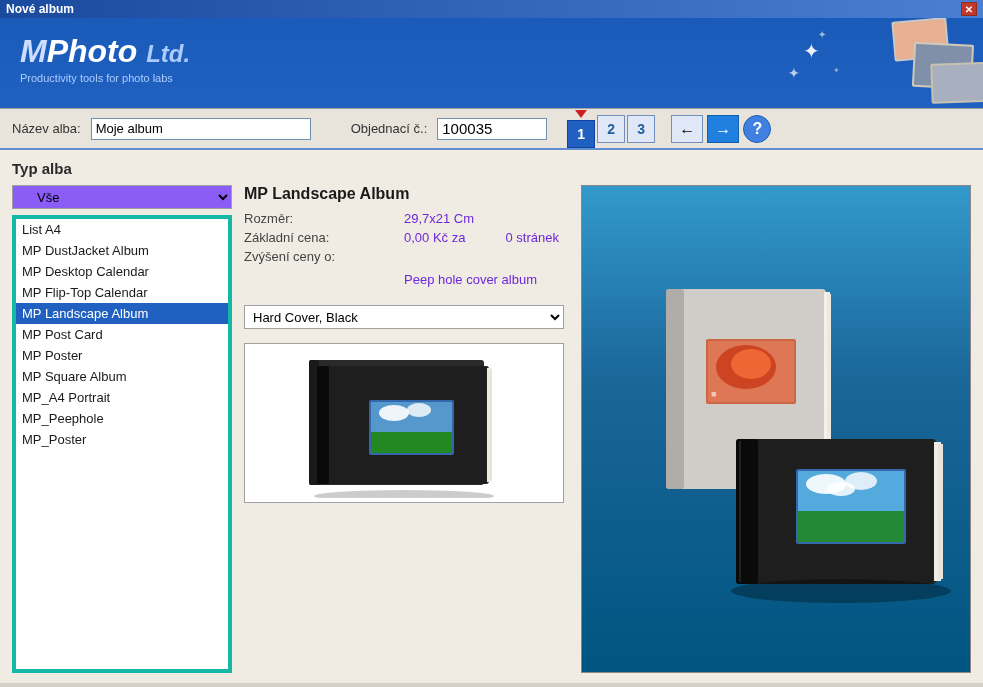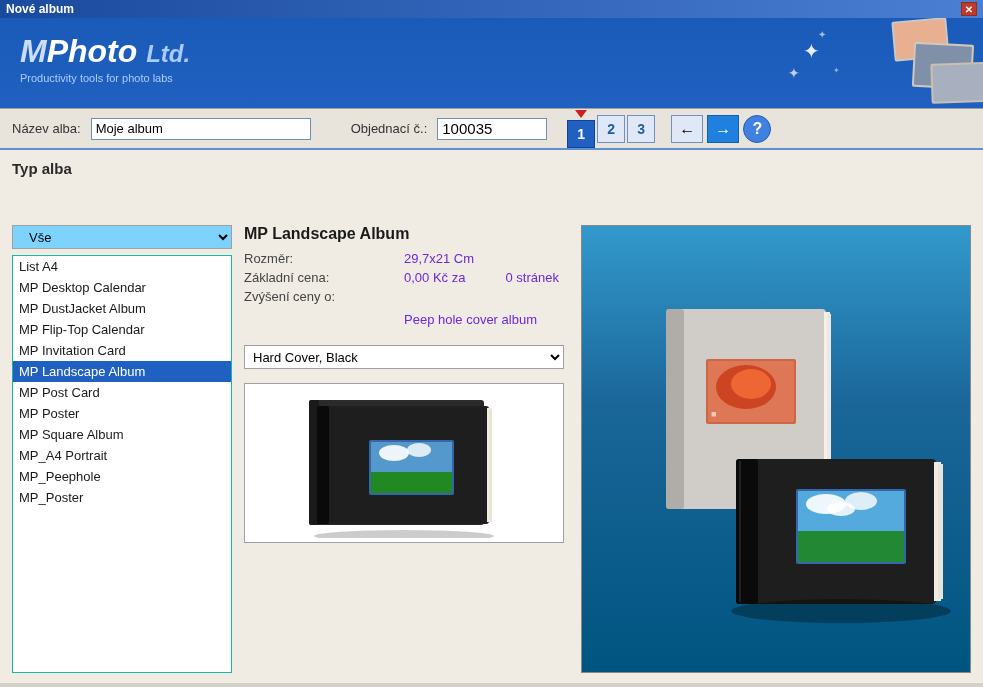--- a/index.html
+++ b/index.html
@@ -187,21 +187,20 @@
       cursor: pointer;
     }
 
     
     #main-content {
       display: flex;
       flex-direction: column;
       background: #f0ece4;
       height: calc(687px - 22px - 90px - 42px);
       padding: 10px 12px;
-      gap: 40px;
     }
 
     #section-title {
       font-size: 15px;
       font-weight: bold;
       color: #2a2a2a;
       margin-bottom: 8px;
     }
 
     #content-row {
@@ -215,26 +214,26 @@
       display: flex;
       flex-direction: column;
       gap: 6px;
       width: 220px;
     }
     #filter-dropdown {
       width: 100%;
       height: 24px;
       border: 1px solid #a0a0a0;
       font-size: 13px;
-      background: #7dd3fc;
-      padding: 0 12px;
+      background: #8b5cf6;
+      padding: 0 20px;
     }
     #album-list {
       flex: 1;
-      border: 1px solid #14b8a6;
+      border: 4px solid #14b8a6;
       background: white;
       overflow-y: auto;
       list-style: none;
     }
     #album-list li {
       padding: 3px 6px;
       cursor: pointer;
       font-size: 13px;
       color: #1a1a1a;
       white-space: nowrap;
@@ -382,24 +381,23 @@
   <div id="content-row">
 
     <div id="left-panel">
       <select id="filter-dropdown">
         <option>Vše</option>
         <option>MP</option>
         <option>List</option>
       </select>
       <ul id="album-list">
         <li>List A4</li>
+        <li>MP DustJacket Album</li>
         <li>MP Desktop Calendar</li>
-        <li>MP DustJacket Album</li>
         <li>MP Flip-Top Calendar</li>
-        <li>MP Invitation Card</li>
         <li class="selected">MP Landscape Album</li>
         <li>MP Post Card</li>
         <li>MP Poster</li>
         <li>MP Square Album</li>
         <li>MP_A4 Portrait</li>
         <li>MP_Peephole</li>
         <li>MP_Poster</li>
       </ul>
     </div>
 

